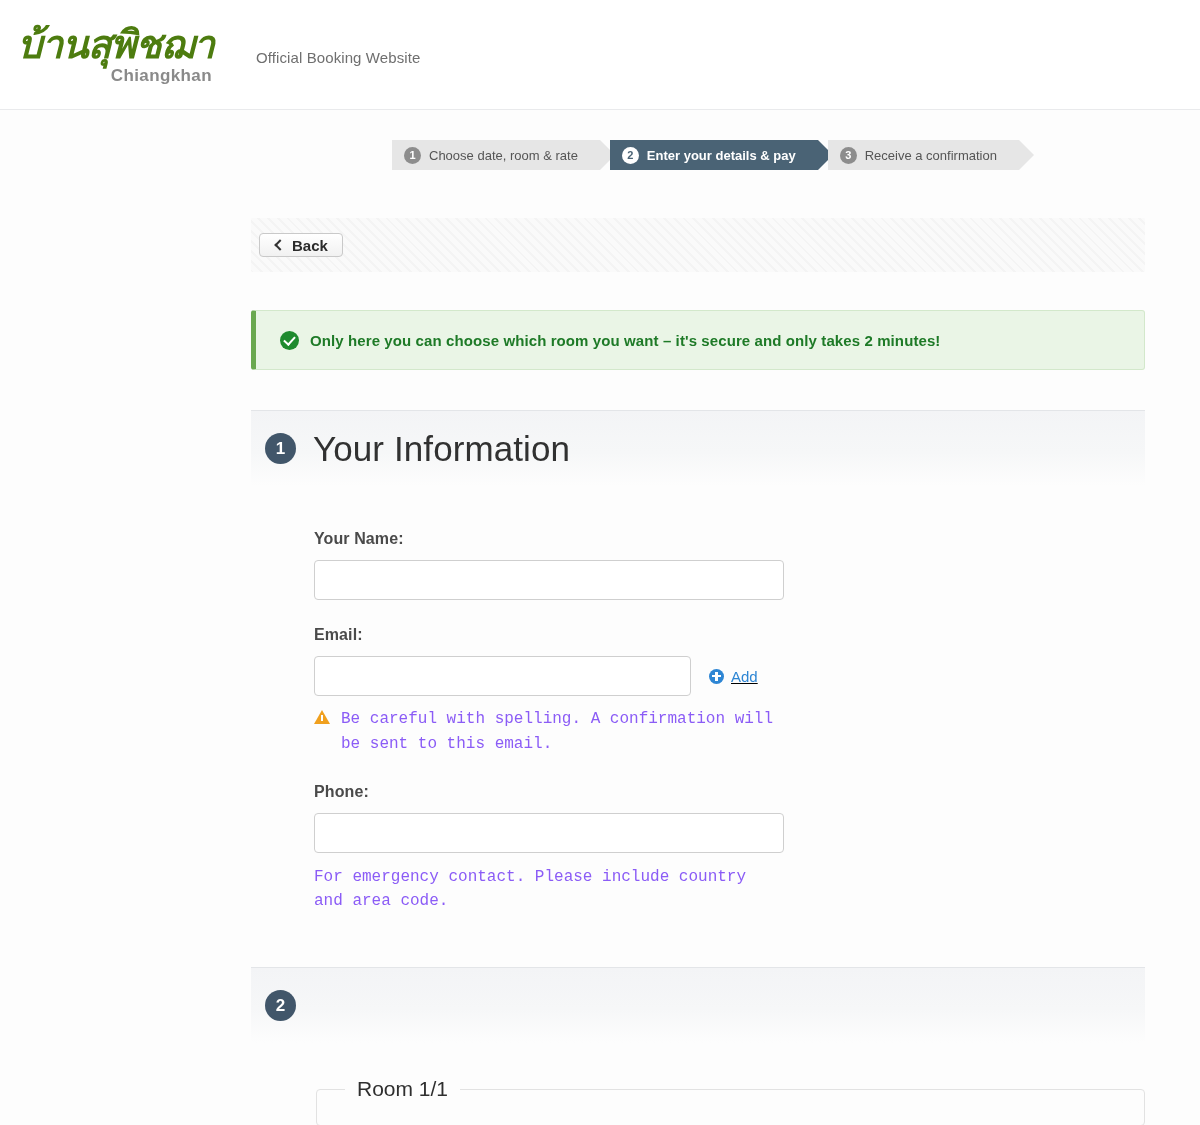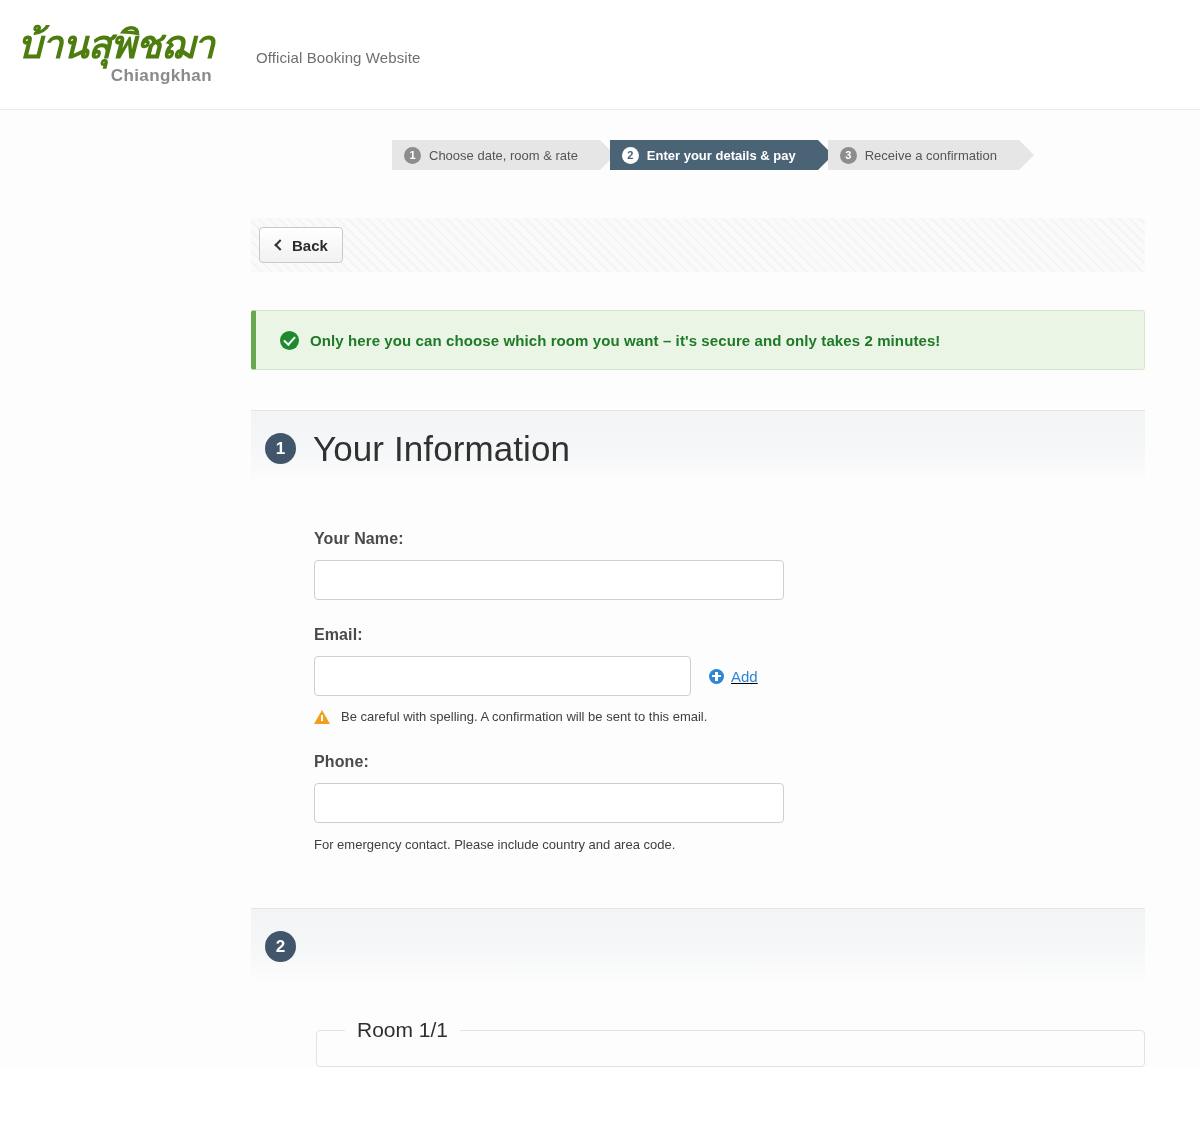--- a/index.html
+++ b/index.html
@@ -137,21 +137,21 @@
       45deg,
       #f4f4f4 0, #f4f4f4 2px,
       #fafafa 2px, #fafafa 7px
     );
     border-radius: 2px;
   }
   .back-button {
     display: inline-flex;
     align-items: center;
     gap: 8px;
-    height: 36px;
+    height: 24px;
     padding: 0 14px;
     background: linear-gradient(#ffffff, #f1f1f1);
     border: 1px solid #c9c9c9;
     border-radius: 4px;
     font-size: 15px;
     font-weight: bold;
     color: #2b2b2b;
     cursor: pointer;
   }
   .chev-left {
@@ -276,24 +276,25 @@
     content: "";
     position: absolute;
     background: #ffffff;
   }
   .plus-icon::before { left: 3px; top: 6.6px; width: 9px; height: 2.2px; }
   .plus-icon::after  { top: 3px; left: 6.4px; height: 9px; width: 2.2px; }
 
   .hint {
     display: flex;
     margin-top: 11px;
-    font-size: 13px;
-    color: #404040;
+    font-size: 16px;
+    color: #8b5cf6;
     line-height: 1.55;
     max-width: 460px;
+    font-family: Liberation Mono, monospace;
   }
   .hint-plain { display: block; margin-top: 12px; }
   .warn-icon {
     width: 0; height: 0;
     border-left: 8px solid transparent;
     border-right: 8px solid transparent;
     border-bottom: 14px solid #f0a01e;
     position: relative;
     flex: none;
     margin-right: 11px;

